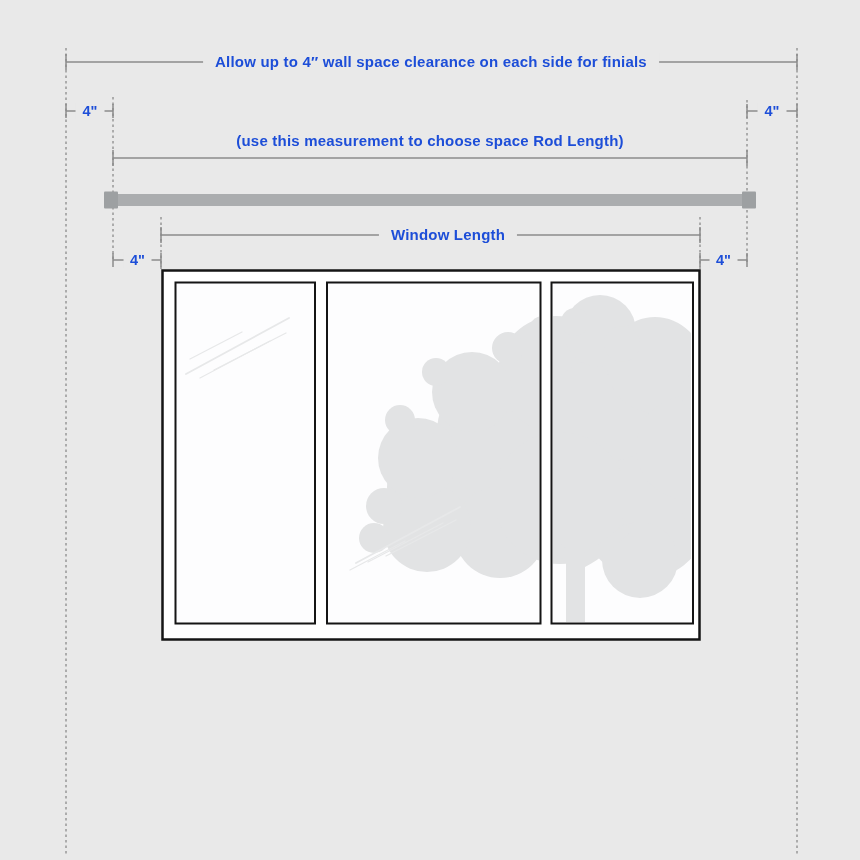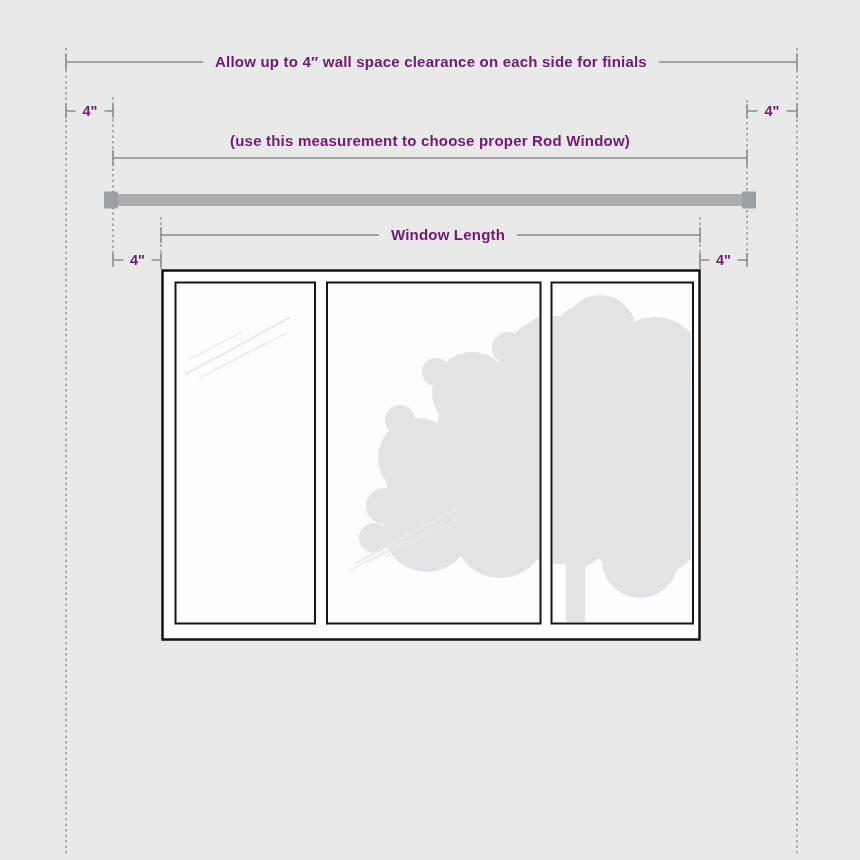--- a/index.html
+++ b/index.html
@@ -8,21 +8,21 @@
     width:860px;height:860px;
     background:#e9e9e9;
     overflow:hidden;
     font-family:"Liberation Sans",sans-serif;
   }
   .diagram-svg{position:absolute;left:0;top:0;}
   .dim-label{
     position:absolute;
     transform:translateX(-50%);
     background:#e9e9e9;
-    color:#701a75;
+    color:#1d4ed8;
     font-weight:700;
     white-space:nowrap;
   }
   .lbl-main{font-size:15px;line-height:18px;padding:0 12px;letter-spacing:.2px;}
   .lbl-two-line{font-size:15px;line-height:17.5px;padding:0 10px;letter-spacing:.2px;}
   .lbl-small{font-size:14.5px;line-height:16px;padding:0 7px;}
 </style>
 </head>
 <body>
 
@@ -150,21 +150,21 @@
     </g>
   </svg>
 
   <div class="dim-label lbl-main" style="left:431px;top:53px;">Allow up to 4″ wall space clearance on each side for finials</div>
 
   <div class="dim-label lbl-small" style="left:90px;top:103px;">4"</div>
 
   <div class="dim-label lbl-small" style="left:772px;top:103px;">4"</div>
 
   <div class="dim-label lbl-two-line" style="left:430px;top:132px;">
-    <div>(use this measurement to choose proper Rod Window)</div>
+    <div>(use this measurement to choose space Rod Length)</div>
   </div>
 
   <div class="dim-label lbl-main" style="left:448px;top:226px;">Window Length</div>
 
   <div class="dim-label lbl-small" style="left:137.5px;top:252px;">4"</div>
 
   <div class="dim-label lbl-small" style="left:723.5px;top:252px;">4"</div>
 
 </div>
 

